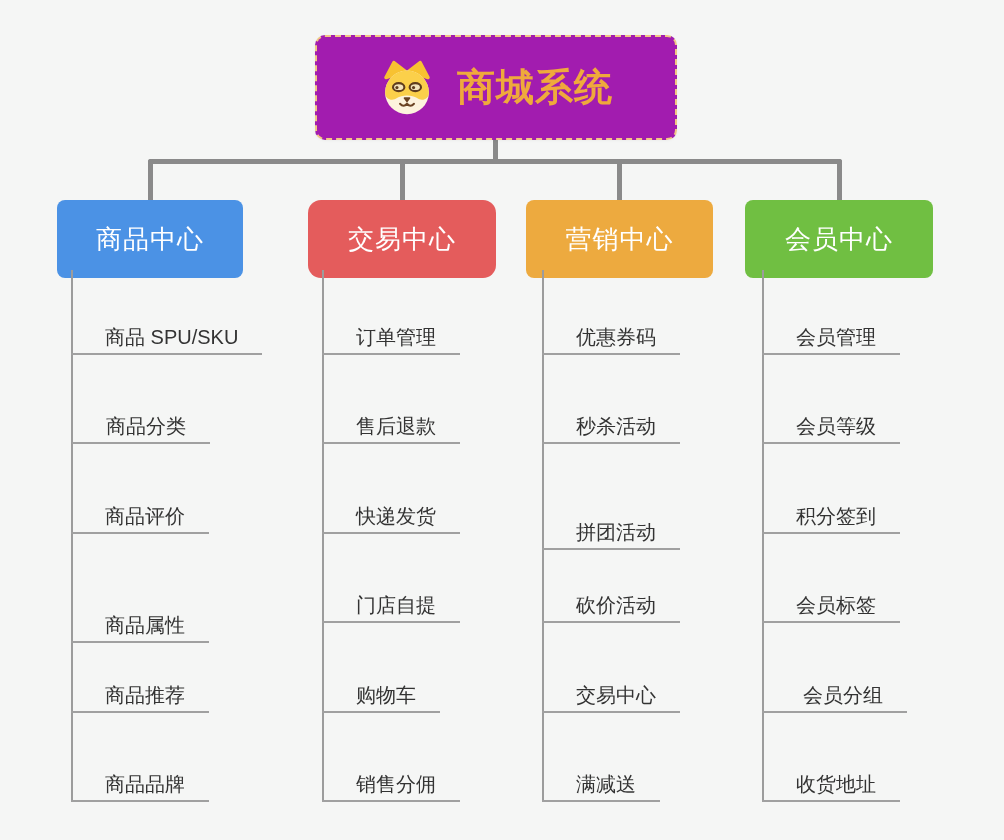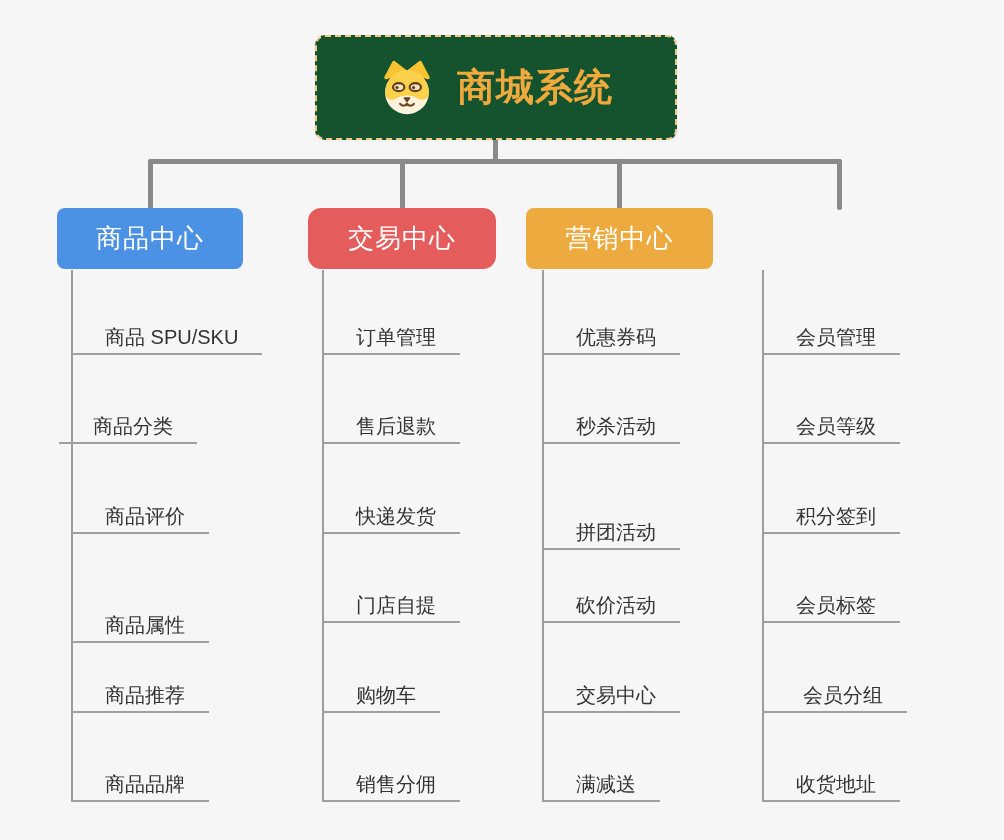--- a/index.html
+++ b/index.html
@@ -6,30 +6,30 @@
   body{font-family:"Liberation Sans","DejaVu Sans",sans-serif;}
   .canvas{position:relative;width:1004px;height:840px;background:#f5f6f5;overflow:hidden;}
 
   
   .conn{position:absolute;background:#8a8a8a;border-radius:3px;}
   .vline{position:absolute;width:2px;background:#9c9c9c;}
 
   
   .root-node{
     position:absolute;left:315px;top:35px;width:362px;height:105px;
-    background:#14532d;border:2px dashed #f1c784;border-radius:10px;
+    background:#a21caf;border:2px dashed #f1c784;border-radius:10px;
     box-sizing:border-box;display:flex;align-items:center;justify-content:center;
     gap:22px;box-shadow:0 1px 3px rgba(0,0,0,0.04);cursor:pointer;
   }
   .root-title{font-size:38px;font-weight:600;color:#efa93c;letter-spacing:1px;white-space:nowrap;}
   .dog{width:56px;height:56px;display:inline-block;}
 
   
   .branch-header{
-    position:absolute;top:208px;height:61px;border-radius:8px;
+    position:absolute;top:200px;height:78px;border-radius:8px;
     display:flex;align-items:center;justify-content:center;
     color:#ffffff;font-size:26px;letter-spacing:1px;white-space:nowrap;
     cursor:pointer;box-sizing:border-box;
   }
 
   
   .leaf{
     position:absolute;line-height:32px;height:32px;
     padding:0 24px 0 34px;border-bottom:2px solid #a0a0a0;
     font-size:20px;color:#333333;white-space:nowrap;cursor:pointer;
@@ -63,29 +63,30 @@
         <path d="M29,43.5 h6 l-3,4 Z" fill="#6b4423" stroke="#6b4423" stroke-width="1.6" stroke-linejoin="round"></path>
         <path d="M24,50 q4,4.5 8,0 q4,4.5 8,0" fill="none" stroke="#6b4423" stroke-width="2.2" stroke-linecap="round"></path>
       </svg>
     </span>
     <span class="root-title">商城系统</span>
   </div>
 
   <div class="branch-header" id="bh0" style="left: 57px; width: 186px; background: rgb(75, 146, 229);">商品中心</div>
   <div class="branch-header" id="bh1" style="left: 308px; width: 188px; background: rgb(228, 92, 92); border-radius: 13px;">交易中心</div>
   <div class="branch-header" id="bh2" style="left: 526px; width: 187px; background: rgb(237, 170, 63);">营销中心</div>
+  <div class="branch-header" id="bh3" style="left: 745px; width: 188px; background: rgb(112, 191, 66);">会员中心</div>
 
   <div class="vline" style="left:71px;top:270px;height:532px;"></div>
   <div class="vline" style="left:322px;top:270px;height:532px;"></div>
   <div class="vline" style="left:542px;top:270px;height:532px;"></div>
   <div class="vline" style="left:762px;top:270px;height:532px;"></div>
 
   <div id="leaves">
       <div class="leaf" style="left: 71px; top: 321px;">商品 SPU/SKU</div>
-      <div class="leaf" style="left: 59px; top: 410px;">商品分类</div>
+      <div class="leaf" style="left: 72px; top: 410px;">商品分类</div>
       <div class="leaf" style="left: 71px; top: 500px;">商品评价</div>
       <div class="leaf" style="left: 71px; top: 609px;">商品属性</div>
       <div class="leaf" style="left: 71px; top: 679px;">商品推荐</div>
       <div class="leaf" style="left: 71px; top: 768px;">商品品牌</div>
       <div class="leaf" style="left: 322px; top: 321px;">订单管理</div>
       <div class="leaf" style="left: 322px; top: 410px;">售后退款</div>
       <div class="leaf" style="left: 322px; top: 500px;">快递发货</div>
       <div class="leaf" style="left: 322px; top: 589px;">门店自提</div>
       <div class="leaf" style="left: 322px; top: 679px;">购物车</div>
       <div class="leaf" style="left: 322px; top: 768px;">销售分佣</div>

